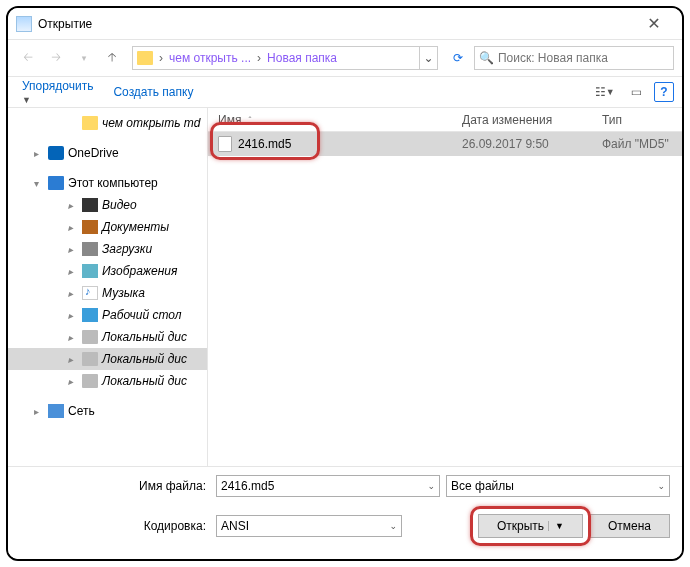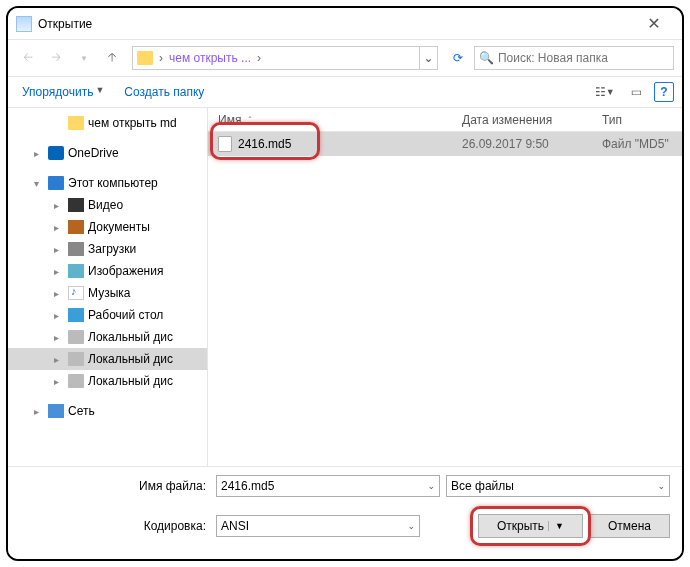--- a/index.html
+++ b/index.html
@@ -16,29 +16,29 @@
 .pathbox { flex: 1; height: 24px; border: 1px solid #ccc; display: flex; align-items: center; background: #fff; margin: 0 4px; }
 .pathbox .foldericon { width: 16px; height: 14px; background: #ffd966; margin: 0 4px; border-radius: 1px; }
 .pathbox .seg { padding: 0 4px; color: #8b5cf6; height: 100%; display: flex; align-items: center; }
 .pathbox .chev { color: #666; padding: 0 2px; }
 .pathbox .dropbtn { width: 18px; border-left: 1px solid #ccc; height: 100%; display: flex; align-items: center; justify-content: center; color: #555; }
 .refresh { width: 24px; height: 24px; display: flex; align-items: center; justify-content: center; color: #1a73e8; }
 .searchbox { width: 200px; height: 24px; border: 1px solid #ccc; display: flex; align-items: center; padding: 0 4px; }
 .searchbox .sicon { color: #888; margin-right: 4px; }
 .searchbox input { border: none; outline: none; flex: 1; color: #888; background: transparent; }
 .toolbar { height: 32px; border-top: 1px solid #e5e5e5; border-bottom: 1px solid #e5e5e5; display: flex; align-items: center; padding: 0 8px; gap: 8px; background: #fff; }
-.toolbar .tbtn { color: #0066cc; padding: 4px 6px; display: flex; gap: 2px; }
+.toolbar .tbtn { color: #0066cc; padding: 4px 6px; display: flex; gap: 2px; flex-direction: column; }
 .toolbar .spacer { flex: 1; }
 .toolbar .viewbtn { color: #555; padding: 2px 4px; display: flex; align-items: center; }
 .toolbar .helpbtn { width: 20px; height: 20px; border: 1px solid #1a73e8; border-radius: 2px; color: #1a73e8; display: flex; align-items: center; justify-content: center; font-weight: bold; }
 .body { display: flex; height: 358px; }
 .sidebar { width: 200px; border-right: 1px solid #e5e5e5; overflow-y: auto; overflow-x: hidden; padding-top: 4px; }
 .tree-item { display: flex; align-items: center; height: 22px; padding-left: 4px; gap: 4px; white-space: nowrap; }
 .tree-item.indent1 { padding-left: 26px; }
-.tree-item.indent2 { padding-left: 46px; }
+.tree-item.indent2 { padding-left: 60px; font-style: italic; }
 .tree-item.sel { background: #d8d8d8; }
 .tree-item .exp { width: 10px; color: #888; font-size: 10px; }
 .ticon { width: 16px; height: 14px; flex-shrink: 0; }
 .ticon.folder { background: #ffd966; border-radius: 1px; }
 .ticon.onedrive { background: #0364b8; border-radius: 2px; }
 .ticon.pc { background: #2b7cd3; border-radius: 1px; }
 .ticon.video { background: #333; }
 .ticon.docs { background: #b5651d; }
 .ticon.dl { background: #888; }
 .ticon.pics { background: #5fb4c9; }
@@ -83,20 +83,21 @@
   <div class="navbar">
     <div class="navbtn disabled">🡠</div>
     <div class="navbtn disabled">🡢</div>
     <div class="navbtn disabled" style="font-size:9px;">▾</div>
     <div class="navbtn">🡡</div>
     <div class="pathbox">
       <div class="foldericon"></div>
       <span class="chev">›</span>
       <span class="seg">чем открыть ...</span>
       <span class="chev">›</span>
+      <span class="seg">Новая папка</span>
       <span style="flex:1"></span>
       <div class="dropbtn">⌄</div>
     </div>
     <div class="refresh">⟳</div>
     <div class="searchbox">
       <span class="sicon">🔍</span>
       <input placeholder="Поиск: Новая папка" style="">
     </div>
   </div>
 
@@ -215,21 +216,21 @@
         <span class="cbtext">2416.md5</span>
         <span class="cbarrow">⌄</span>
       </div>
       <div class="combobox" style="width:224px;justify-content:center;">
         <span class="cbtext">Все файлы</span>
         <span class="cbarrow">⌄</span>
       </div>
     </div>
     <div class="formrow">
       <div class="lbl">Кодировка:</div>
-      <div class="combobox" style="width:204px;">
+      <div class="combobox" style="width:186px;">
         <span class="cbtext">ANSI</span>
         <span class="cbarrow">⌄</span>
       </div>
       <div style="flex:1"></div>
       <div class="highlight-open">
         <div class="btn" style="display:inline-flex;">
           <span>Открыть</span>
           <span style="margin-left:4px;border-left:1px solid #adadad;padding-left:6px;font-size:9px;">▼</span>
         </div>
         <div class="highlight-red" style="left:-8px;top:-8px;right:-8px;bottom:-8px;"></div>

